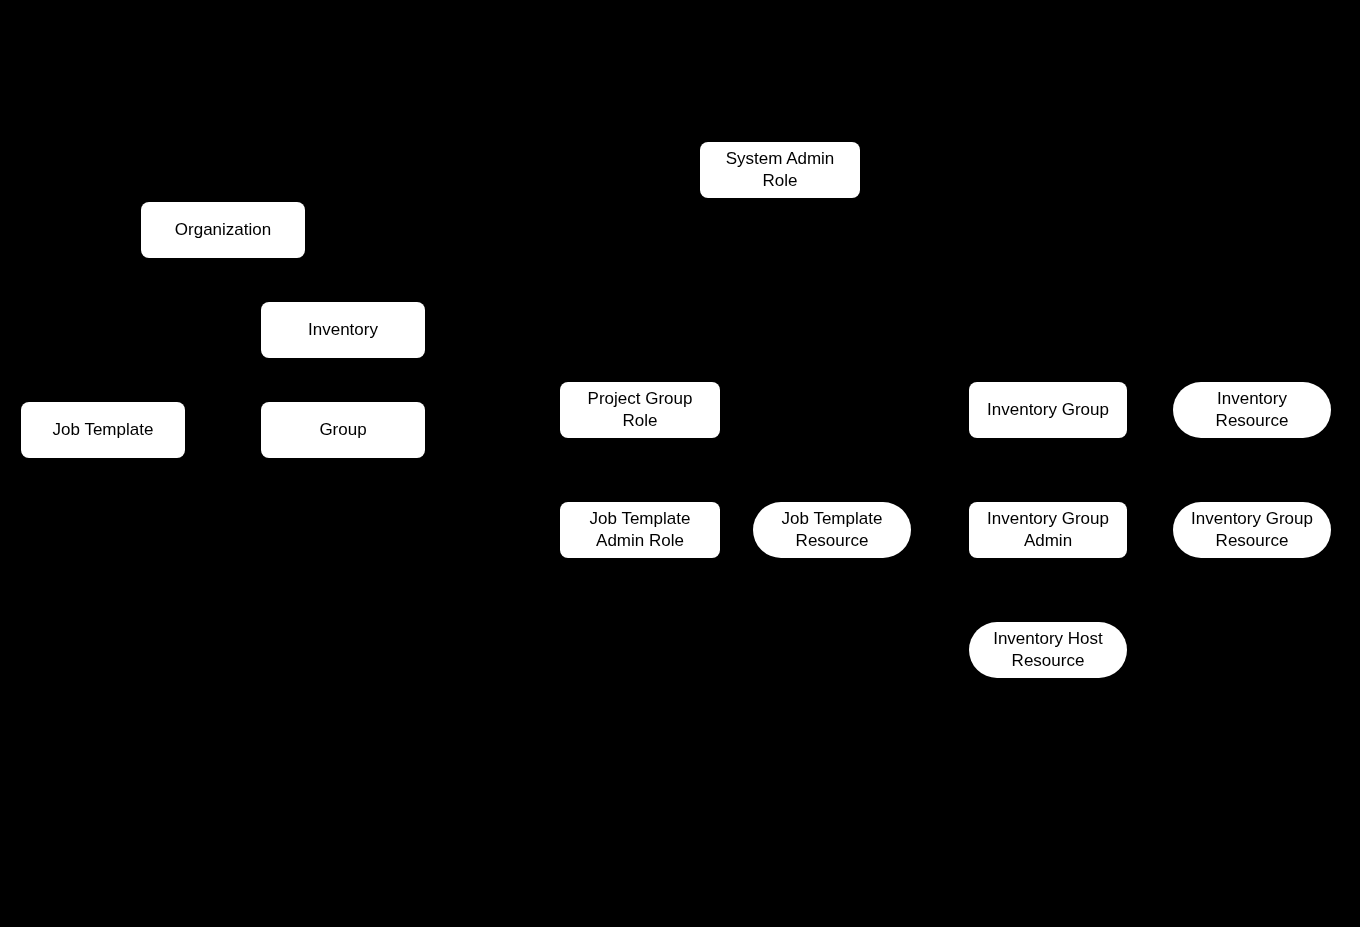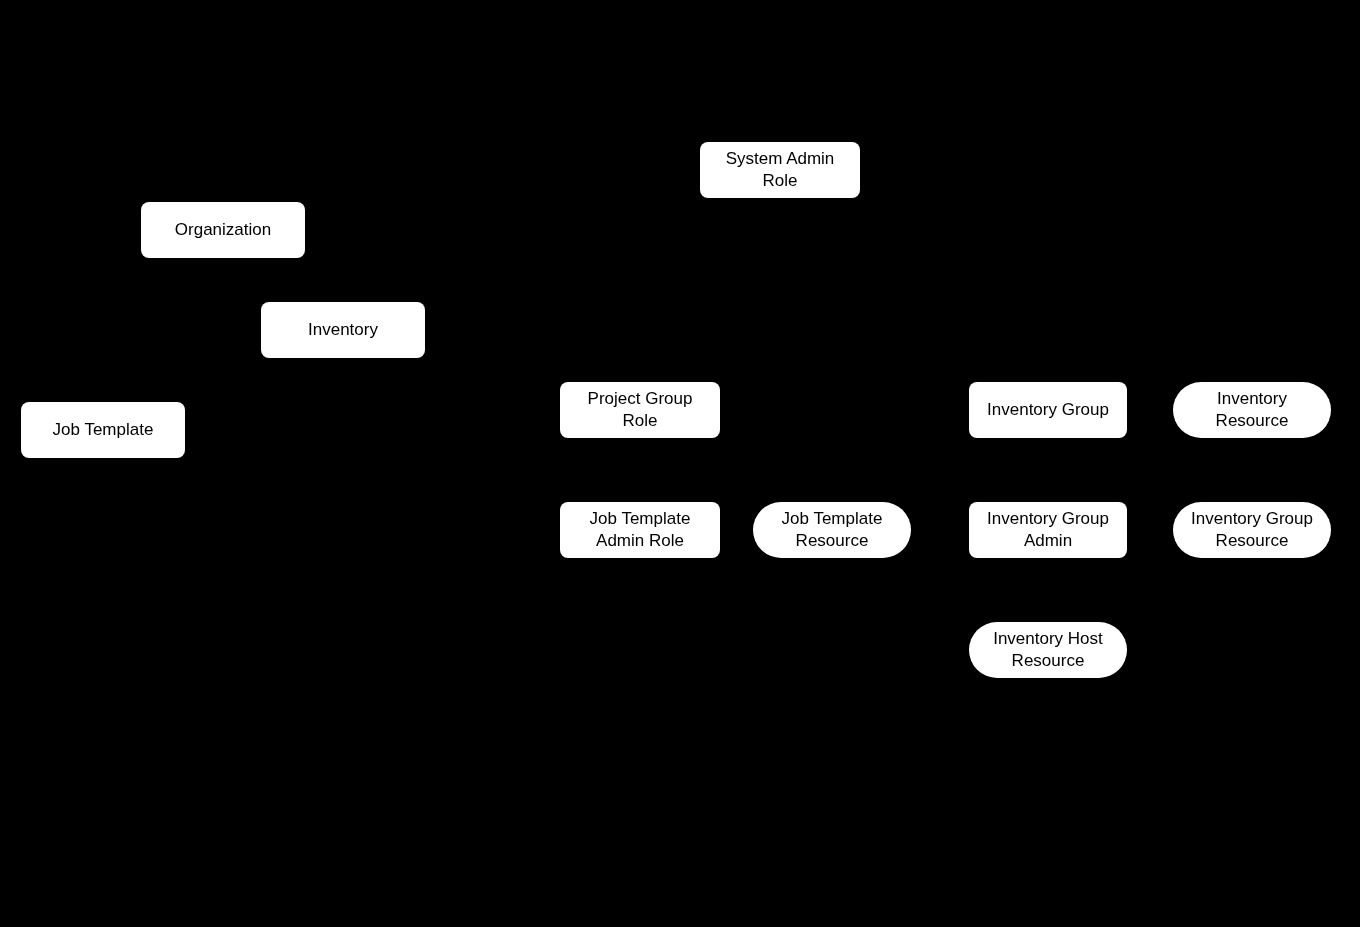--- a/index.html
+++ b/index.html
@@ -42,20 +42,21 @@
 
 <div class="canvas">
 
   <div class="node rect w-wide" style="left:141px; top:202px;">Organization</div>
 
 
   <div class="node rect w-wide" style="left:261px; top:302px;">Inventory</div>
 
   <div class="node rect w-wide" style="left:21px; top:402px;">Job Template</div>
 
+  <div class="node rect w-wide" style="left:261px; top:402px;">Group</div>
 
 
   <div class="node rect w-std" style="left:700px; top:142px;">System Admin
 Role</div>
 
 
 
   <div class="node rect w-std" style="left:560px; top:382px;">Project Group
 Role</div>
 

